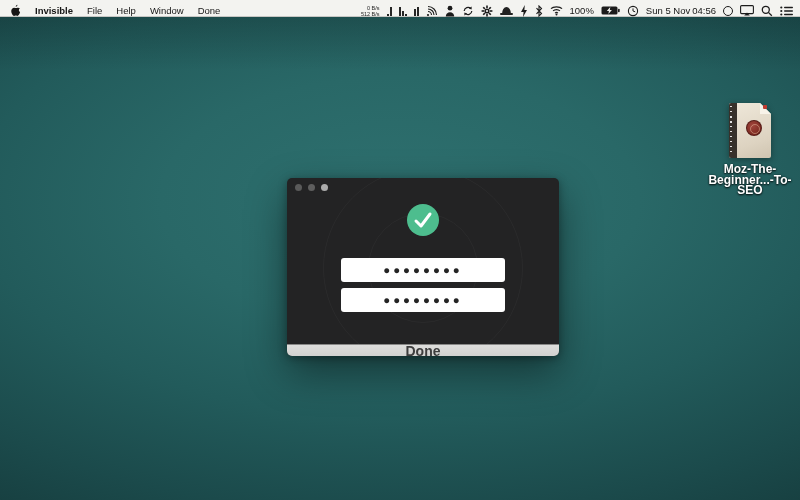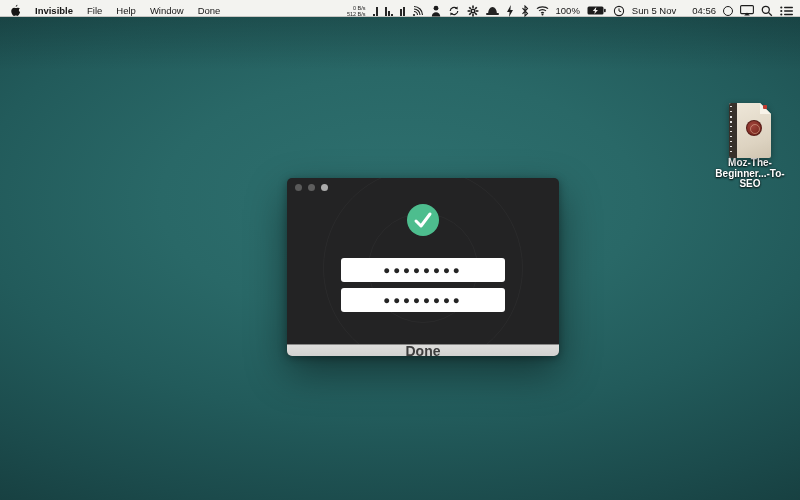--- a/index.html
+++ b/index.html
@@ -31,21 +31,21 @@
   .net-text { font-size:5.5px; line-height:6px; text-align:right; color:#1d1d1d; }
   .bars { display:flex; align-items:flex-end; gap:1px; height:10px; }
   .bars span { width:2px; background:#262626; display:block; }
   .h2{height:2px}.h5{height:5px}.h7{height:7px}.h9{height:9px}
   .hat { position:relative; width:13px; height:10px; }
   .hat .dome { position:absolute; left:2px; top:1px; width:9px; height:7px;
     background:#222; border-radius:50% 50% 0 0 / 100% 100% 0 0; }
   .hat .brim { position:absolute; left:0; bottom:1px; width:13px; height:2px;
     background:#222; border-radius:1px; }
   .siri-circle { width:10px; height:10px; border:1.3px solid #1c1c1c; border-radius:50%; }
-  .clock-text { display:flex; gap:16px; align-items:center; }
+  .clock-text { display:flex; gap:2px; align-items:center; }
 
   
   .app-window {
     position:absolute; left:287px; top:178px; width:272px; height:178px;
     background:#232324; border-radius:5px;
     box-shadow:0 16px 40px rgba(0,0,0,.45), 0 2px 8px rgba(0,0,0,.35);
     overflow:hidden; z-index:5;
   }
   .ring { position:absolute; border:1px solid rgba(255,255,255,.035); border-radius:50%; }
   .ring.r1 { width:110px; height:110px; left:81px; top:35px; }
@@ -93,21 +93,21 @@
   .doc .rings { position:absolute; left:1px; top:3px; bottom:3px; width:2px;
     background:repeating-linear-gradient(180deg,
       rgba(235,235,235,.95) 0 1.5px, rgba(235,235,235,0) 1.5px 5px); }
   .doc .badge { position:absolute; left:calc(50% + 4px); top:46%;
     transform:translate(-50%,-50%); width:16px; height:16px; border-radius:50%;
     background:radial-gradient(circle at 40% 35%, #a1453c, #7a281f 75%);
     border:1px solid rgba(40,10,10,.5); }
   .doc .badge::after { content:""; position:absolute; left:3px; top:3px;
     width:8px; height:8px; border-radius:50%;
     border:1px solid rgba(255,225,190,.4); }
-  .desk-label { margin-top:0; font-size:10px; line-height:10.5px;
+  .desk-label { margin-top:6px; font-size:12px; line-height:10.5px;
     color:#fff; font-weight:bold;
     text-shadow:0 1px 2px rgba(0,0,0,.9), 0 0 2px rgba(0,0,0,.55); }
 </style>
 </head>
 <body>
 
 <div class="desktop"></div>
 
 <div class="menubar">
   <div class="mb-left">

